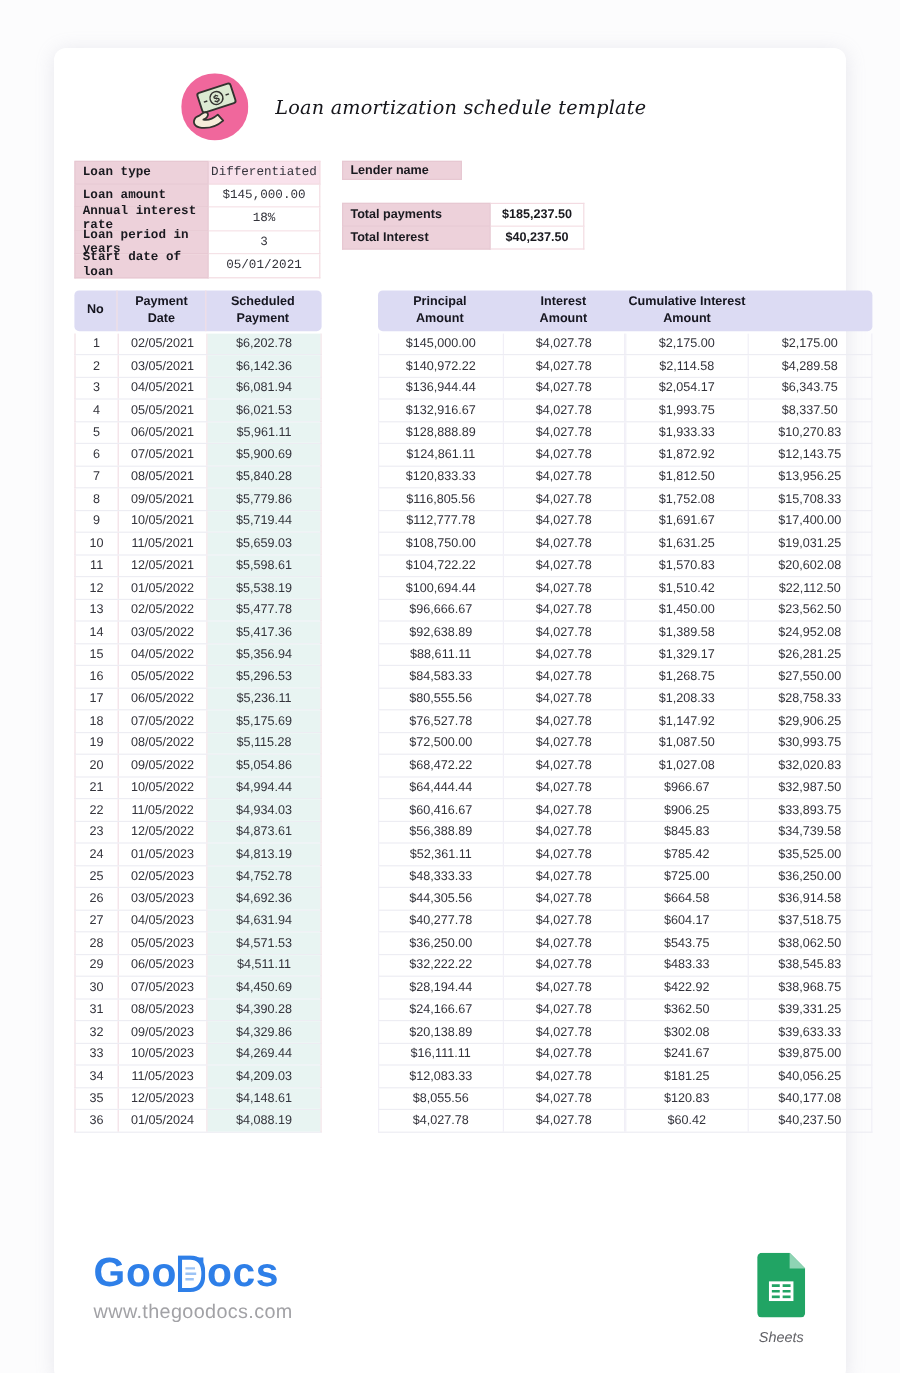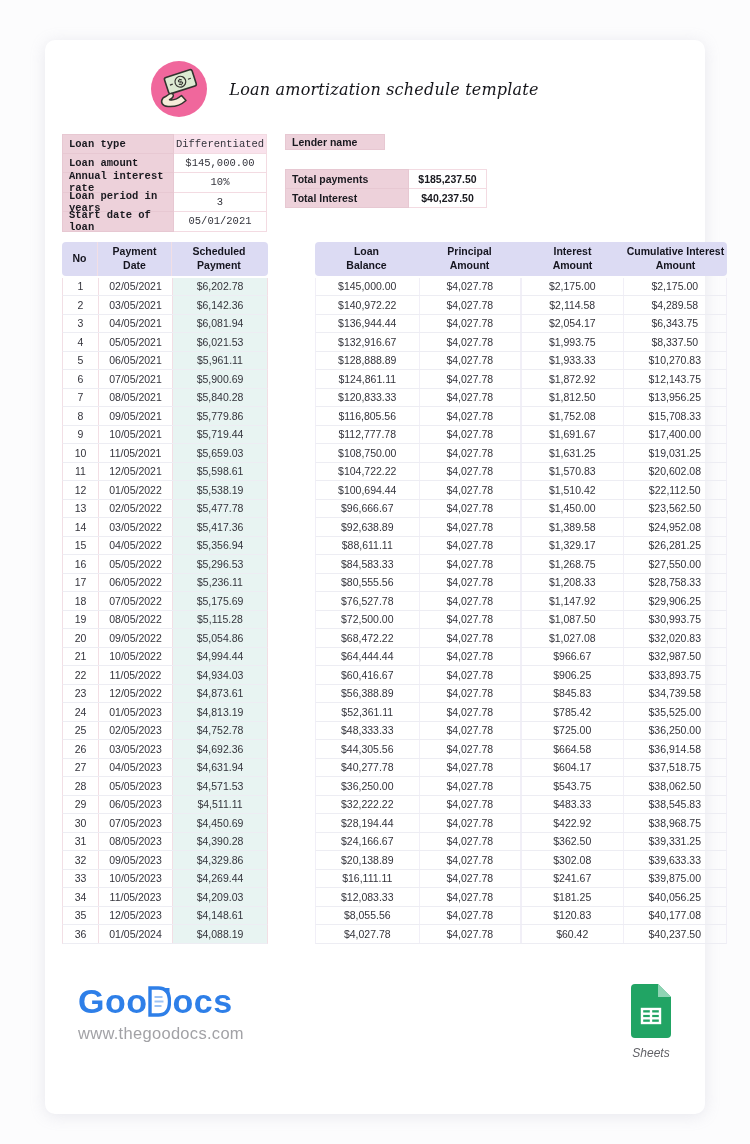--- a/index.html
+++ b/index.html
@@ -62,21 +62,21 @@
   .tbl-right .trow { border-left:1px solid #f1eff7; border-right:1px solid #f1eff7; }
 
   .c-no { width:35px; }
   .c-date { width:75px; border-left:1px solid #f2dfe5; border-right:1px solid #f2dfe5; }
   .c-pay { width:94px; background:#e8f4f2; }
   .th.c-pay { background:transparent; }
   .c-bal, .c-prin, .c-int, .c-cum { width:103px; }
   .tbl-right .td.c-prin, .tbl-right .td.c-int { border-left:1px solid #f1eff7; border-right:1px solid #f1eff7; }
 
   
-  .doc-footer { display:flex; justify-content:space-between; align-items:flex-start; margin-top:40px; padding:0 22px 0 33px; }
+  .doc-footer { display:flex; justify-content:space-between; align-items:flex-start; margin-top:100px; padding:0 22px 0 33px; }
   .goodocs { text-align:center; }
   .goodocs-logo { display:flex; align-items:center; color:#2e7fe8; font-weight:bold; font-size:34px; letter-spacing:0.5px; line-height:1; }
   .goodocs-logo .d-icon { margin:0 1px; position:relative; top:1px; }
   .goodocs-url { margin-top:6px; color:#a2a2a6; font-size:16.5px; letter-spacing:0.3px; }
   .sheets-badge { text-align:center; width:64px;font-style:italic; }
   .sheets-badge .sheets-label { margin-top:4px; font-size:12px; color:#616166; }
 </style>
 </head>
 <body>
 
@@ -102,21 +102,21 @@
       <div class="kv-row">
         <div class="kv-label">Loan type</div>
         <div class="kv-value pink">Differentiated</div>
       </div>
       <div class="kv-row">
         <div class="kv-label">Loan amount</div>
         <div class="kv-value">$145,000.00</div>
       </div>
       <div class="kv-row">
         <div class="kv-label">Annual interest rate</div>
-        <div class="kv-value">10%</div>
+        <div class="kv-value">18%</div>
       </div>
       <div class="kv-row">
         <div class="kv-label">Loan period in years</div>
         <div class="kv-value">3</div>
       </div>
       <div class="kv-row">
         <div class="kv-label">Start date of loan</div>
         <div class="kv-value">05/01/2021</div>
       </div>
     </div>
@@ -325,22 +325,20 @@
           </div>
           <div class="trow">
             <div class="td c-no">36</div>
             <div class="td c-date">01/05/2024</div>
             <div class="td c-pay">$4,088.19</div>
           </div>
         </div>
     </div>
     <div class="tbl-right">
       <div class="thead">
-        <div class="th c-bal">Loan
-Balance</div>
         <div class="th c-prin">Principal
 Amount</div>
         <div class="th c-int">Interest
 Amount</div>
         <div class="th c-cum">Cumulative Interest
 Amount</div>
       </div>
       <div id="right-body">
           <div class="trow">
             <div class="td c-bal">$145,000.00</div>

